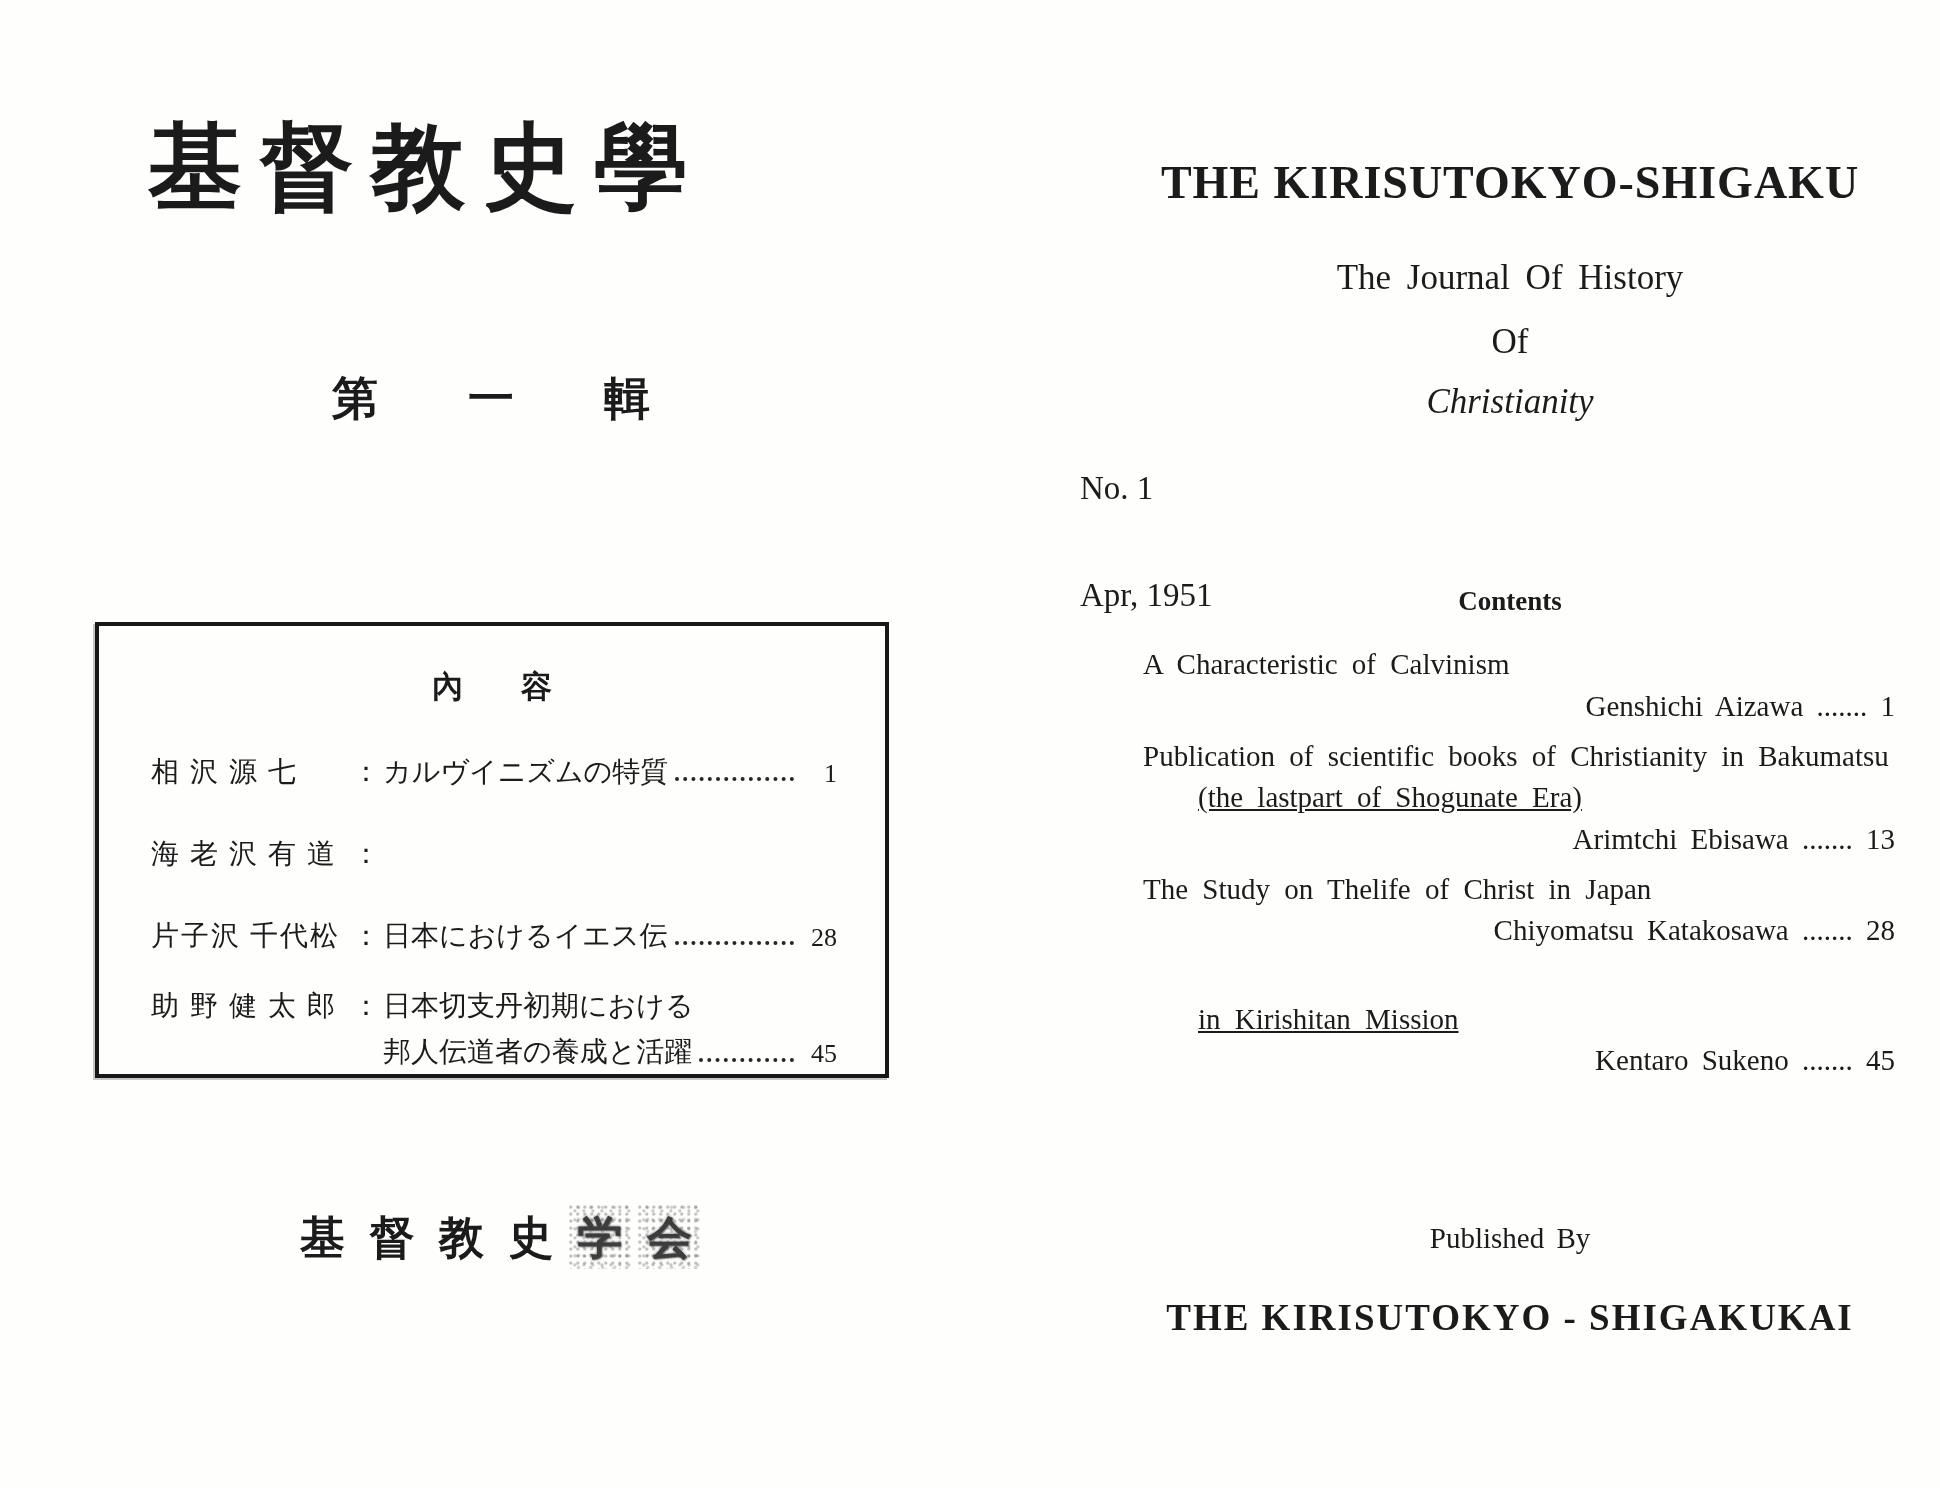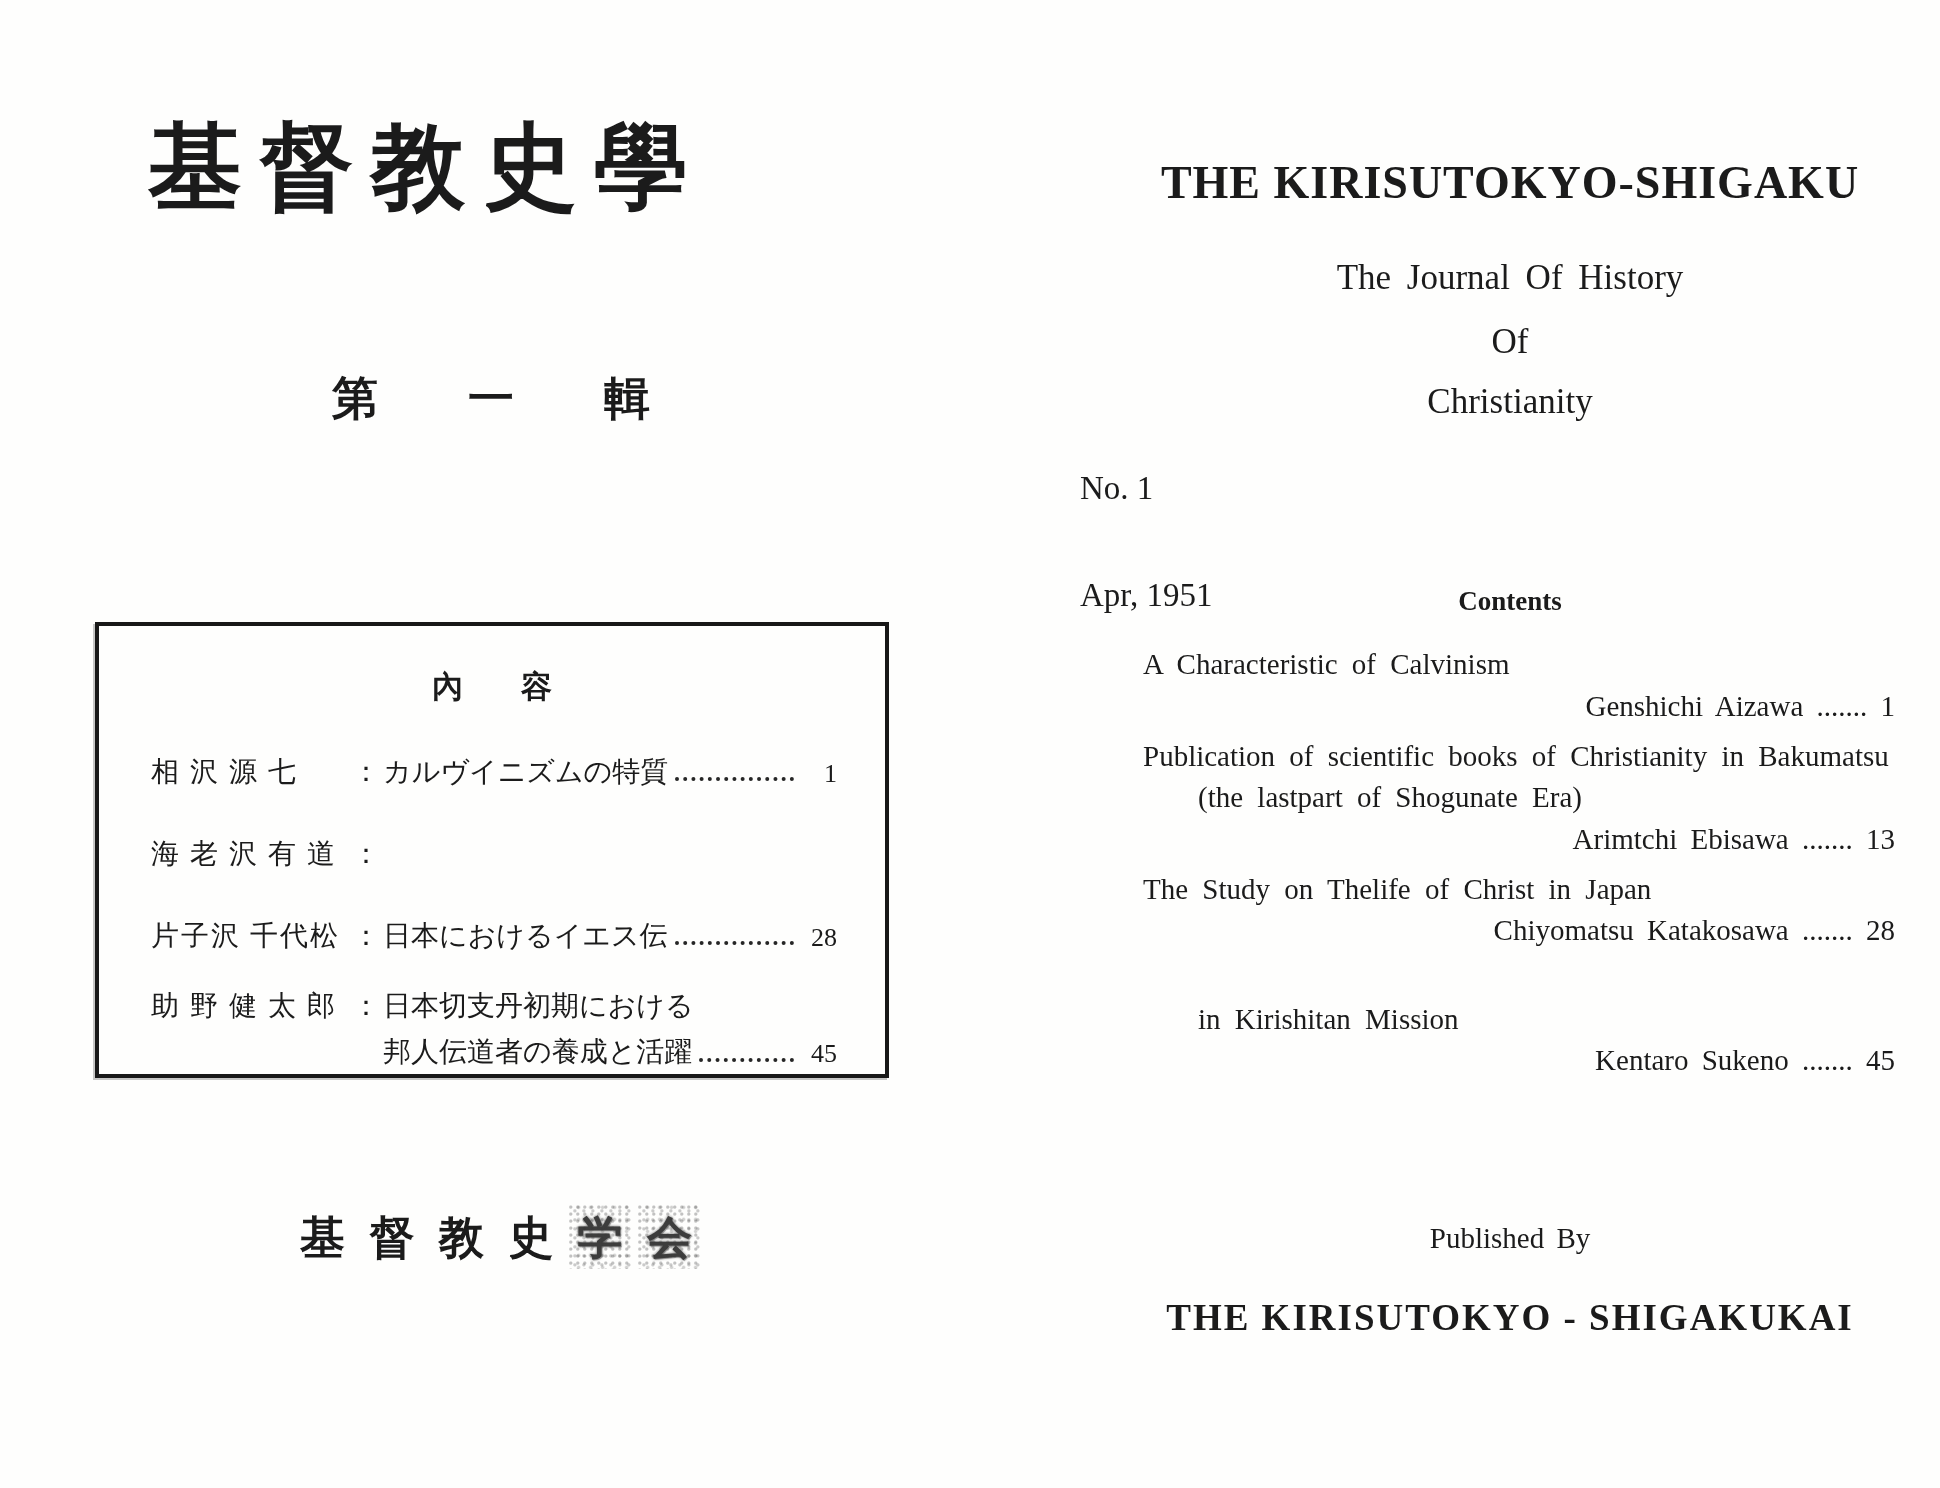--- a/index.html
+++ b/index.html
@@ -80,33 +80,33 @@
 
   
   .centered { position: absolute; left: 110px; width: 860px; text-align: center; }
   .en-title {
     top: 156px; font-size: 46px; font-weight: bold; letter-spacing: 1px;
     white-space: nowrap;
   }
   .en-sub { font-size: 35px; word-spacing: 7px; }
   .en-sub-1 { top: 258px; }
   .en-sub-2 { top: 322px; }
-  .en-sub-3 { top: 382px; }
+  .en-sub-3 { top: 382px; font-style: italic; }
   .issue-line {
     position: absolute; left: 110px; width: 860px; top: 470px;
     display: flex; justify-content: center; gap: 70px;
     font-size: 33px;
     flex-direction: column;
   }
   .contents-heading { top: 586px; font-size: 27px; font-weight: bold; }
   .en-entry-title {
     position: absolute; left: 173px;
     font-size: 29px; word-spacing: 7px; white-space: nowrap;
   }
-  .en-entry-title.indented { left: 228px; }
+  .en-entry-title.indented { left: 228px; text-decoration: underline; }
   .en-entry-author {
     position: absolute; right: 45px;
     font-size: 29px; word-spacing: 6px; white-space: nowrap; text-align: right;
   }
   .en-t1 { top: 648px; }  .en-a1 { top: 690px; }
   .en-t2 { top: 740px; }  .en-t2b { top: 781px; } .en-a2 { top: 823px; }
   .en-t3 { top: 873px; }  .en-a3 { top: 914px; }
   .en-t4 { top: 963px; }  .en-t4b { top: 1003px; } .en-a4 { top: 1044px; }
   .published-by { top: 1222px; font-size: 29px; word-spacing: 5px; }
   .en-publisher { top: 1296px; font-size: 37px; font-weight: bold; letter-spacing: 2px; white-space: nowrap; }

